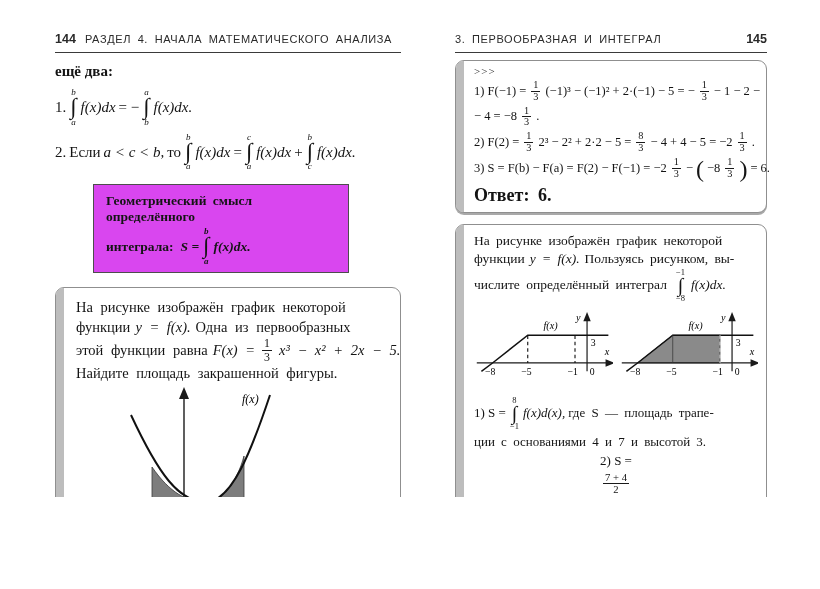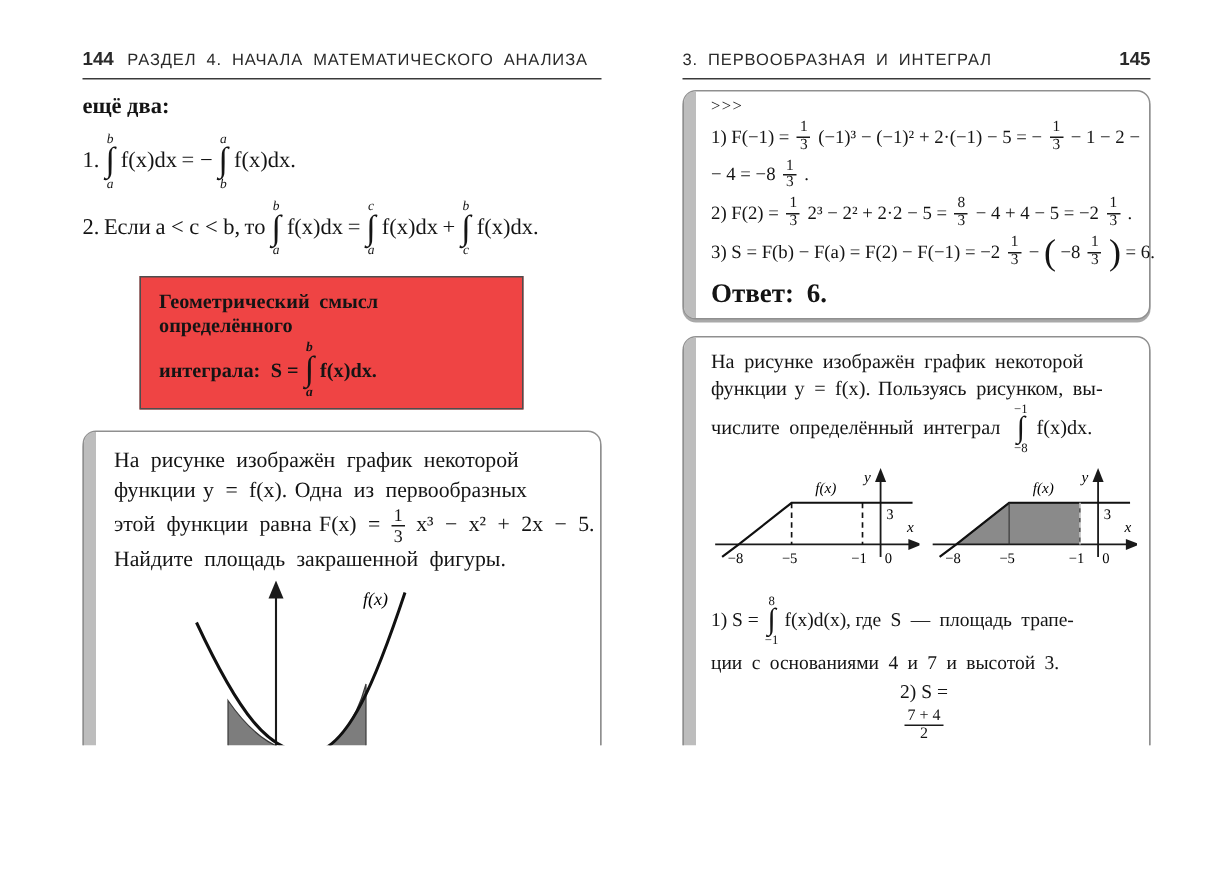--- a/index.html
+++ b/index.html
@@ -14,40 +14,40 @@
            font-size:11px;letter-spacing:.6px;color:#2a2a2a;border-bottom:1.2px solid #3a3a3a;
            padding-bottom:6px;}
   .pnum{font-weight:bold;font-size:12.5px;letter-spacing:0;}
   .rh-center{margin:0 auto;word-spacing:3px;}
   .rh-left{word-spacing:3px;}
   .rh-right{margin-left:auto;}
 
   
   .jtext{font-size:15px;line-height:1.3;word-spacing:4px;}
   .boldline{font-size:15px;font-weight:bold;}
-  .mi{}
+  .mi{font-style:italic;}
   .mrow{display:flex;align-items:center;gap:3px;white-space:nowrap;}
 
   
   .int{display:inline-flex;flex-direction:column;align-items:center;line-height:.85;margin:0 1px;}
   .int .lim{font-size:9px;font-style:italic;line-height:1;}
   .int .sign{font-size:23px;line-height:.9;}
   .int-sm .lim{font-size:8.5px;font-style:normal;}
   .int-sm .sign{font-size:20px;}
 
   
   .frac{display:inline-flex;flex-direction:column;align-items:center;line-height:1.05;
         font-size:.82em;vertical-align:middle;margin:0 2px;}
   .frac .num{border-bottom:1px solid #1a1a1a;padding:0 2px;}
   .frac .den{padding:0 2px;}
 
   .bigp{font-size:24px;font-weight:400;line-height:1;}
 
   
-  .defbox{margin:13px 0 0 38px;width:232px;background:#ef4444;border:1.8px solid #4d4d4d;
+  .defbox{margin:13px 0 0 38px;width:232px;background:#d946ef;border:1.8px solid #4d4d4d;
           padding:8px 10px 6px 12px;font-weight:bold;font-size:13.5px;}
   .defbox .line1{word-spacing:3px;margin-bottom:2px;}
 
   
   .card{position:relative;border:1.6px solid #8f8f8f;border-radius:9px;background:#fff;
         box-shadow:0 2px 0 #a9a9a9;}
   .card::before{content:"";position:absolute;left:0;top:0;bottom:0;width:8px;background:#bdbdbd;
         border-top-left-radius:7px;border-bottom-left-radius:7px;}
   .card-problem-left{margin-top:14px;height:262px;padding:9px 12px 6px 20px;}
   .card-solution{margin-top:7px;padding:4px 8px 6px 18px;font-size:12.5px;}

